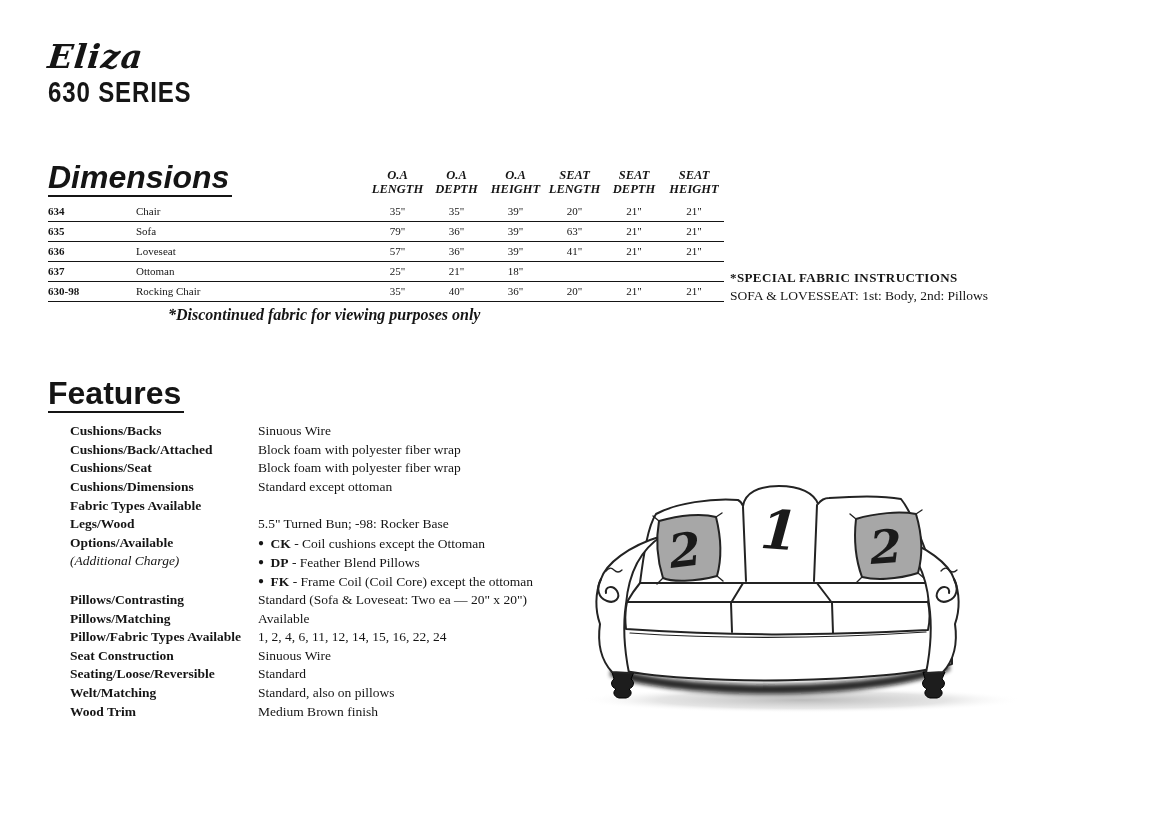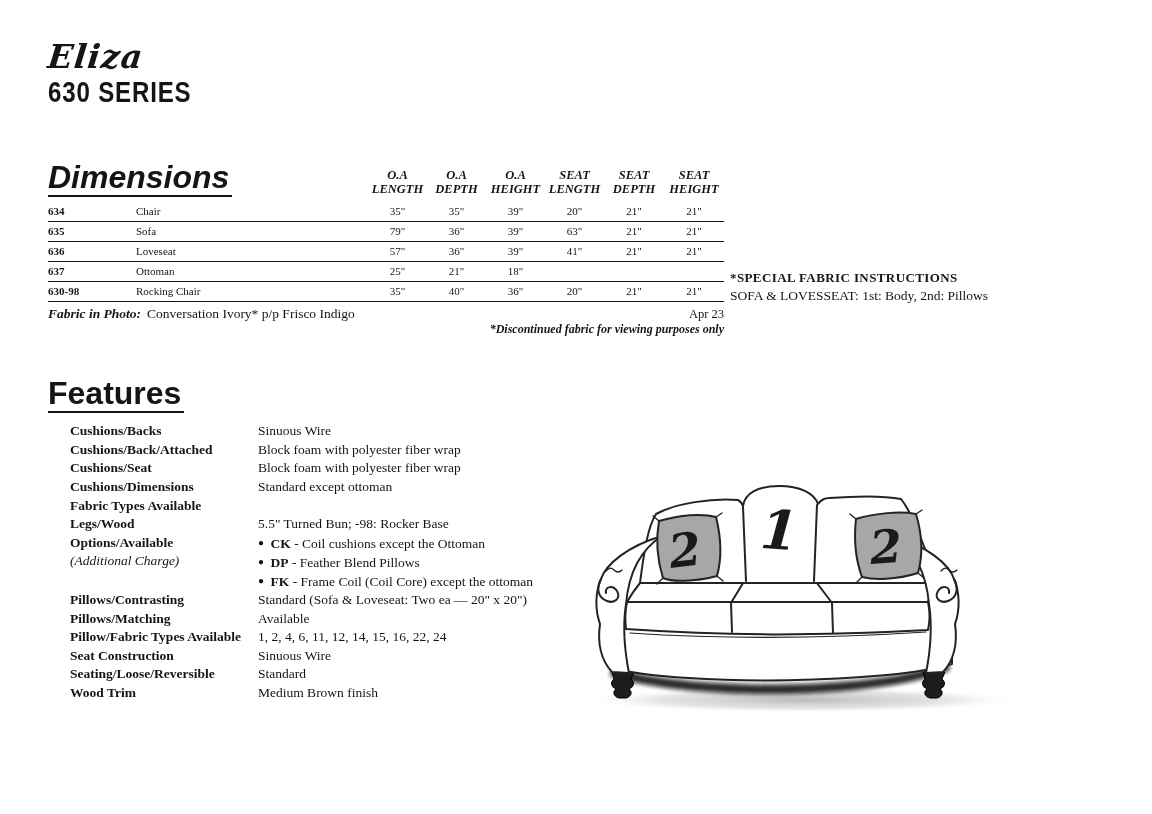--- a/index.html
+++ b/index.html
@@ -23,21 +23,21 @@
   .dims td{font-size:11px;}
   .c-id{font-weight:bold;padding-left:18px;font-size:13px;}
   .c-name{padding-left:2px;}
   .c-val{text-align:center;}
 
   .fabric-note{width:676px;margin-top:4px;font-size:13.5px;}
   .fn-line1{display:flex;align-items:baseline;}
   .fn-label{font-weight:bold;font-style:italic;}
   .fn-value{margin-left:6px;}
   .fn-date{margin-left:auto;font-size:12.5px;}
-  .fn-sub{font-weight:bold;font-style:italic;font-size:12px;margin-left:84px;margin-top:0px;text-align:right;}
+  .fn-sub{font-weight:bold;font-style:italic;font-size:16px;margin-left:120px;margin-top:0px;}
 
   
   .special{position:absolute;left:730px;top:221px;width:340px;font-size:13.5px;line-height:1.4;margin-top:48px;}
   .special-title{font-weight:bold;font-size:13px;letter-spacing:.4px;}
 
   
   .features{position:absolute;left:48px;top:376px;width:545px;}
   .feat-rows{margin:9px 0 0 22px;font-size:13.5px;line-height:18.6px;}
   .feat-row{display:flex;align-items:flex-start;}
   .feat-label{flex:0 0 188px;font-weight:bold;white-space:nowrap;}
@@ -152,25 +152,20 @@
           <td class="c-val">40"</td>
           <td class="c-val">36"</td>
           <td class="c-val">20"</td>
           <td class="c-val">21"</td>
           <td class="c-val">21"</td>
         </tr>
       </tbody>
     </table>
 
     <div class="fabric-note">
-      <div class="fn-line1">
-        <span class="fn-label">Fabric in Photo:</span>
-        <span class="fn-value">Conversation Ivory* p/p Frisco Indigo</span>
-        <span class="fn-date">Apr 23</span>
-      </div>
       <div class="fn-sub">*Discontinued fabric for viewing purposes only</div>
     </div>
   </div>
 
   <div class="special">
     <div class="special-title">*SPECIAL FABRIC INSTRUCTIONS</div>
     <div class="special-body">SOFA &amp; LOVESSEAT: 1st: Body, 2nd: Pillows</div>
   </div>
 
   <div class="features">
@@ -241,20 +236,26 @@
       <div class="feat-row">
         <div class="feat-label">Seat Construction</div>
         <div class="feat-value">
             <div><span>Sinuous Wire</span></div>
           </div>
       </div>
       <div class="feat-row">
         <div class="feat-label">Seating/Loose/Reversible</div>
         <div class="feat-value">
             <div><span>Standard</span></div>
+          </div>
+      </div>
+      <div class="feat-row">
+        <div class="feat-label">Welt/Matching</div>
+        <div class="feat-value">
+            <div><span>Standard, also on pillows</span></div>
           </div>
       </div>
       <div class="feat-row">
         <div class="feat-label">Wood Trim</div>
         <div class="feat-value">
             <div><span>Medium Brown finish</span></div>
           </div>
       </div>
     </div>
   </div>

